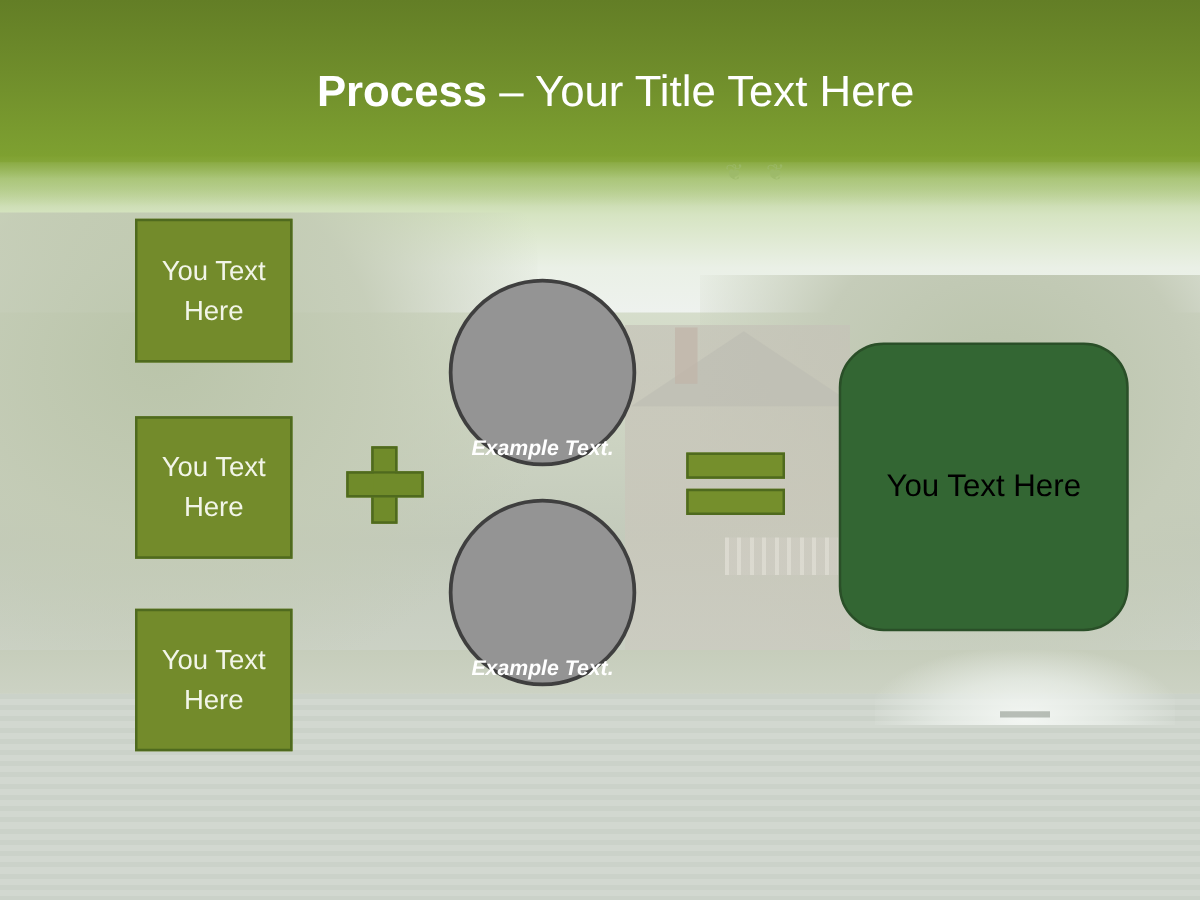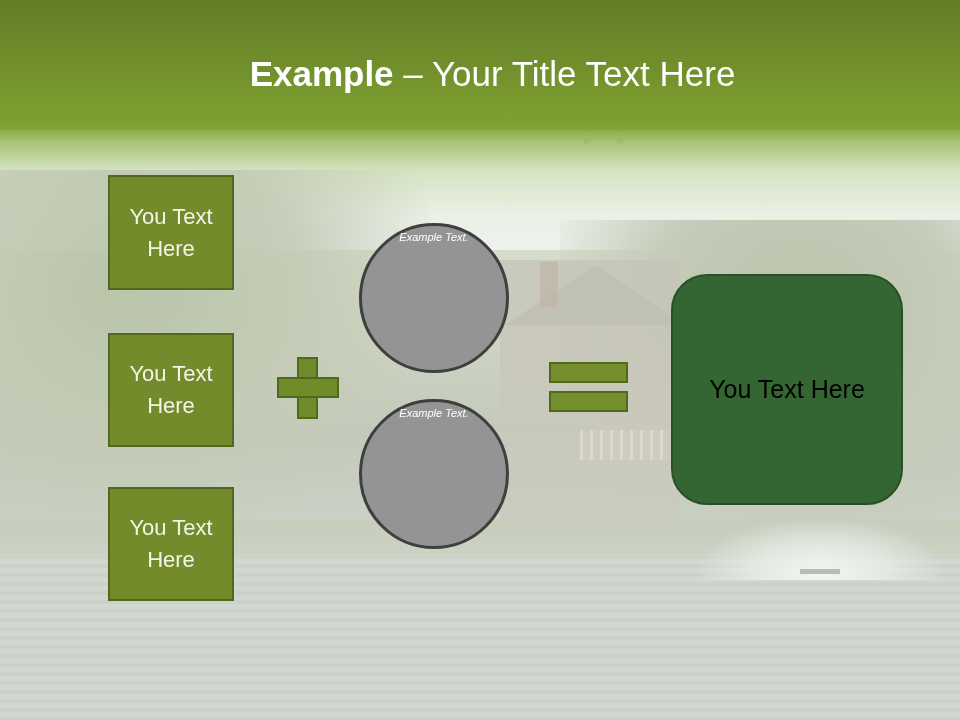--- a/index.html
+++ b/index.html
@@ -46,22 +46,22 @@
   .box2 { top:333px; height:114px; }
   .box3 { top:487px; height:114px; }
 
   
   .plus-v { position:absolute; left:297px; top:357px; width:21px; height:62px; background:#708b2a; border:2px solid #4f6a1e; box-sizing:border-box; }
   .plus-h { position:absolute; left:277px; top:377px; width:62px; height:21px; background:#708b2a; border:2px solid #4f6a1e; box-sizing:border-box; }
   .plus-mask { position:absolute; left:299px; top:379px; width:17px; height:17px; background:#708b2a; }
 
   
   .circle { position:absolute; width:150px; height:150px; border-radius:50%; background:#949494; border:3px solid #3f3f3f;
-    box-sizing:border-box; color:#ffffff; font-family:"Liberation Sans", sans-serif; font-weight:normal; font-style:italic;
-    font-size:11px; line-height:23px; display:flex; align-items:flex-start; justify-content:center; text-align:center; }
+    box-sizing:border-box; color:#ffffff; font-family:"Liberation Sans", sans-serif; font-weight:bold; font-style:italic;
+    font-size:17px; line-height:23px; display:flex; align-items:flex-end; justify-content:center; text-align:center; }
   .circle1 { left:359px; top:223px; }
   .circle2 { left:359px; top:399px; }
 
   
   .eq { position:absolute; left:549px; width:79px; height:21px; background:#758f2c; border:2px solid #4f6a1e; box-sizing:border-box; }
   .eq1 { top:362px; }
   .eq2 { top:391px; }
 
   
   .result { position:absolute; left:671px; top:274px; width:232px; height:231px; background:#336633; border:2px solid #2a4f28;
@@ -83,21 +83,21 @@
   <div class="lawn"></div>
   <div class="water"></div>
   <div class="fountain"></div>
   <div class="fountain-base"></div>
 
   <div class="header"></div>
   <div class="header-fade"></div>
   <div class="leaves">❦ ❦</div>
 
   <div class="title">
-    <b>Example</b><span> – Your Title Text Here</span>
+    <b>Process</b><span> – Your Title Text Here</span>
   </div>
 
   <div class="box box1">
     <span>You Text Here</span>
   </div>
   <div class="box box2">
     <span>You Text Here</span>
   </div>
   <div class="box box3">
     <span>You Text Here</span>

